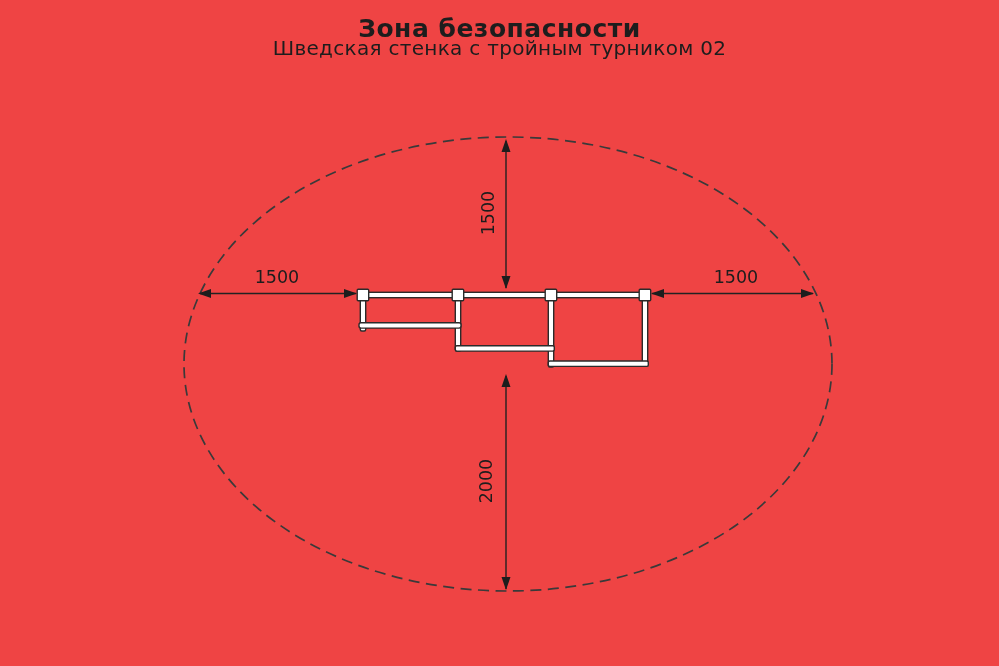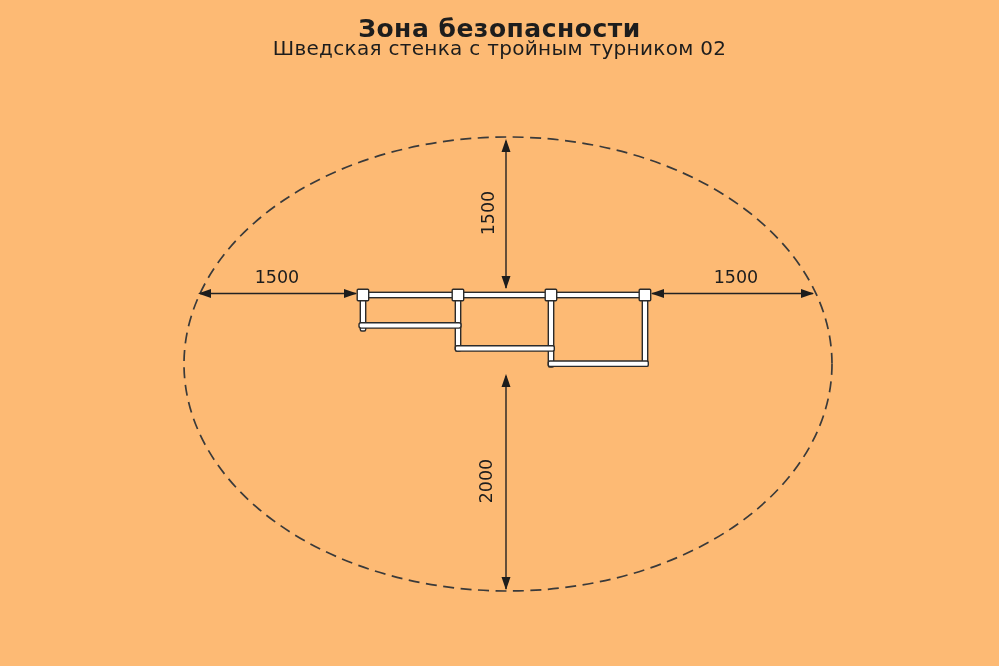--- a/index.html
+++ b/index.html
@@ -4,21 +4,21 @@
 <style>
   html, body {
     margin: 0;
     padding: 0;
     background: #ffffff;
   }
   .page {
     position: relative;
     width: 999px;
     height: 666px;
-    background: #fdba74;
+    background: #ef4444;
     font-family: "DejaVu Sans", "Liberation Sans", sans-serif;
     overflow: hidden;
   }
   .title {
     position: absolute;
     top: 14px;
     left: 0;
     width: 100%;
     text-align: center;
     font-size: 25px;

